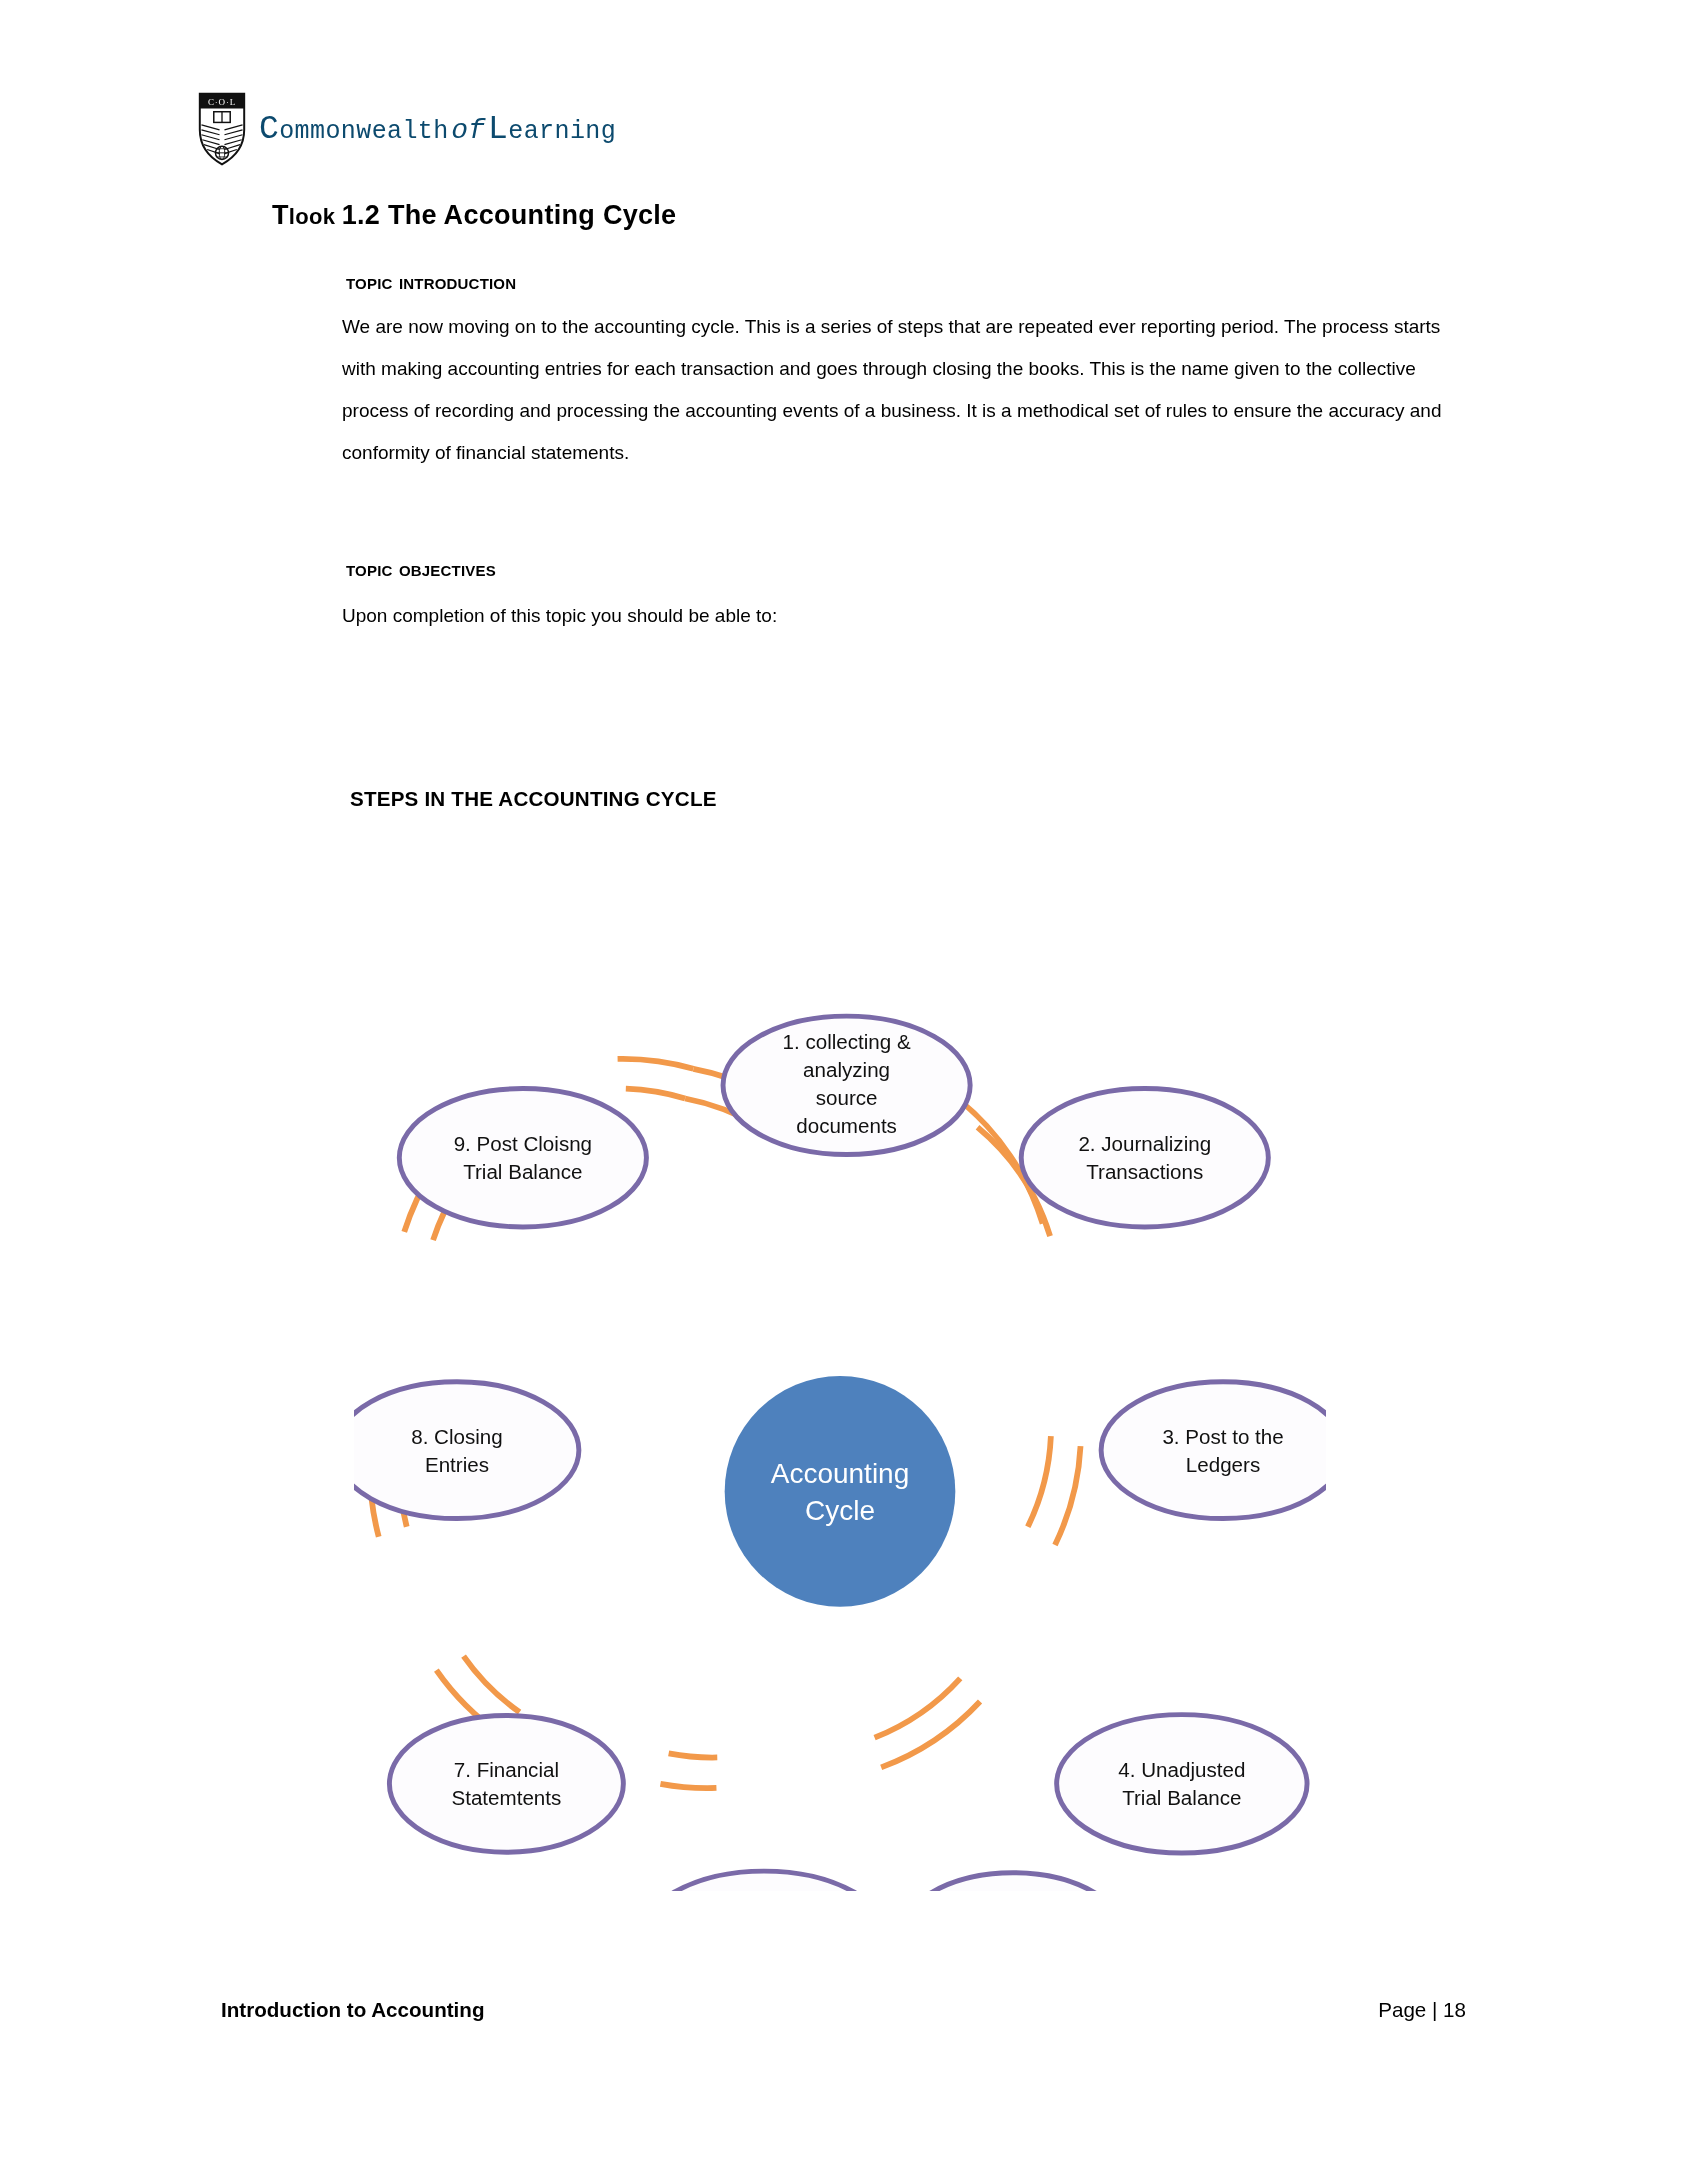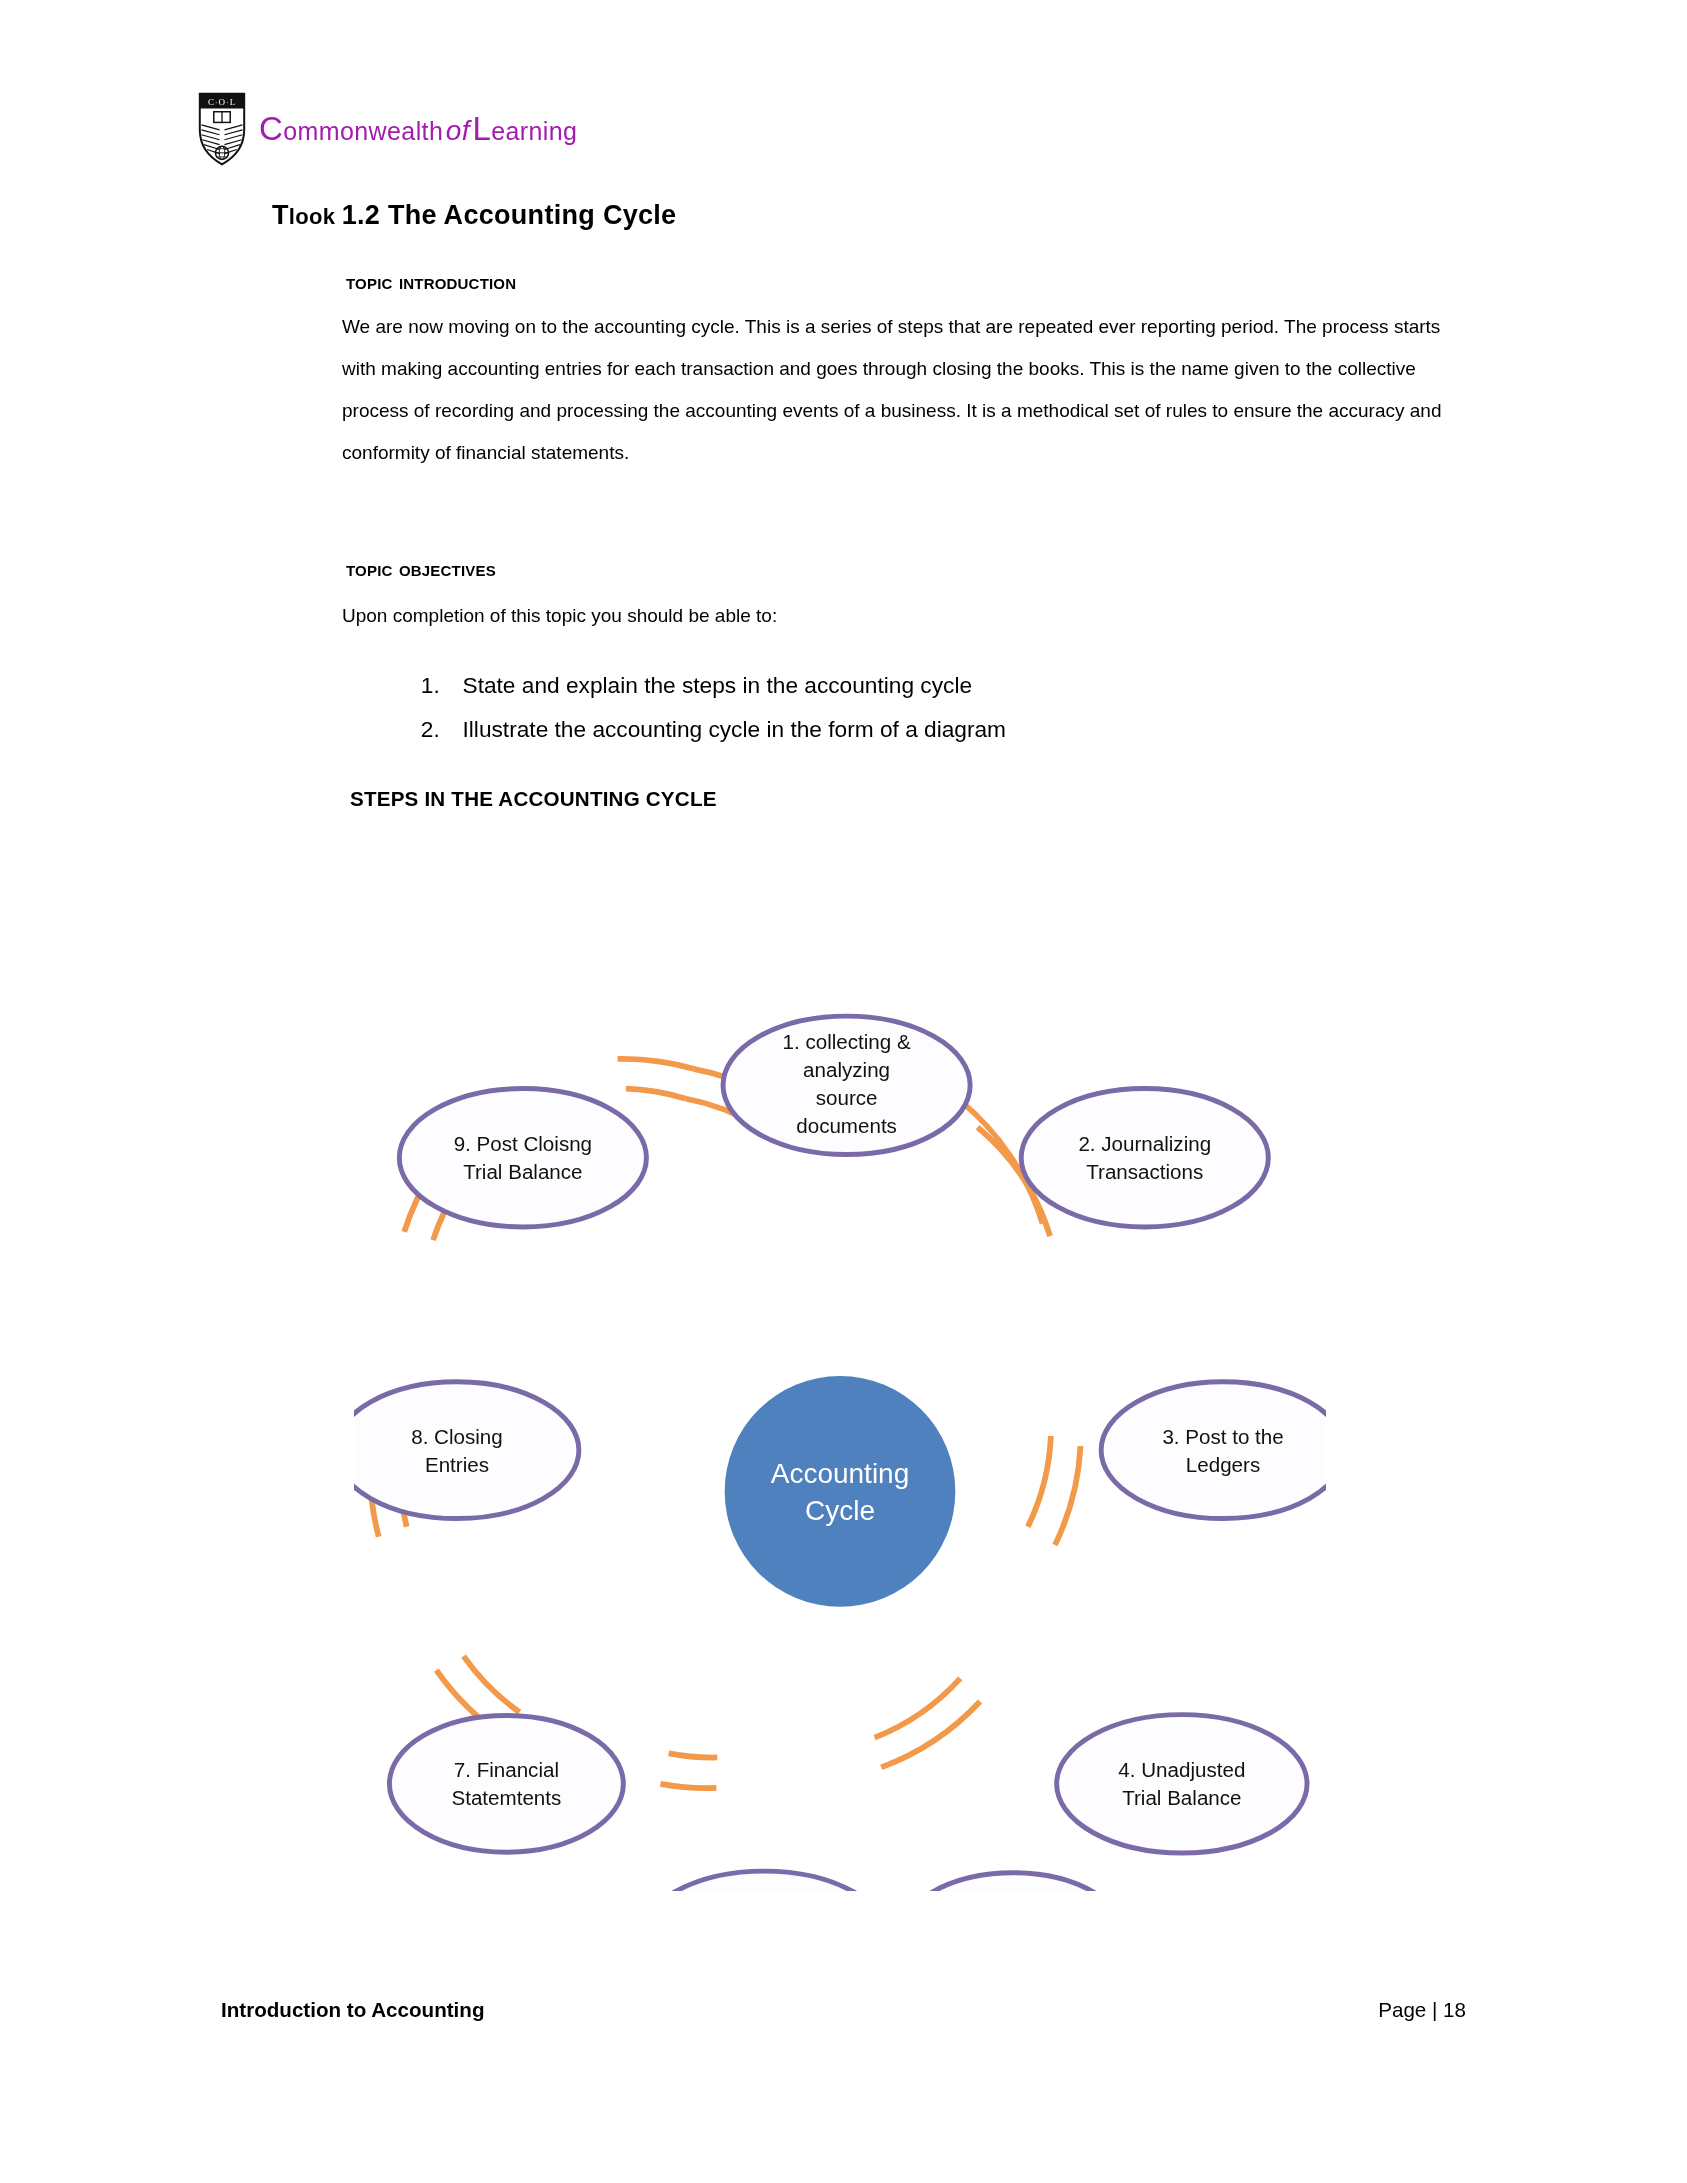--- a/index.html
+++ b/index.html
@@ -29,24 +29,24 @@
     display: flex;
     align-items: center;
     gap: 13px;
   }
   .shield {
     width: 48px;
     height: 74px;
     flex: 0 0 auto;
   }
   .logo-word {
-    font-family: Liberation Sans, sans-serif;
+    font-family: Liberation Mono, monospace;
     font-size: 33px;
     letter-spacing: 0.4px;
-    color: #a21caf;
+    color: #0c4a6e;
     white-space: nowrap;
     text-align: center;
   }
   .logo-word .sc { font-size: 25px; }
   .logo-word .of {
     font-style: italic;
     font-size: 28px;
     padding: 0 2.5px;
   }
 
@@ -193,24 +193,20 @@
   <div class="h-topic"><span class="cap">T</span><span class="sm">look </span><span class="cap">1.2 </span><span class="cap" style="font-size:27px">The </span><span class="cap">Accounting Cycle</span></div>
 
   <div class="h-sub" id="h-intro" style="font-variant:small-caps;text-transform:lowercase">TOPIC INTRODUCTION</div>
 
   <div class="body-para" id="para-intro">We are now moving on to the accounting cycle.  This is a series of steps that are repeated ever reporting period.  The process starts with making accounting entries for each transaction and goes through closing the books. This is the name given to the collective process of recording and processing the accounting events of a business.  It is a methodical set of rules to ensure the accuracy and conformity of financial statements.</div>
 
   <div class="h-sub" id="h-obj" style="font-variant:small-caps;text-transform:lowercase">TOPIC OBJECTIVES</div>
 
   <div class="body-para" id="para-obj">Upon completion of this topic you should be able to:</div>
 
-  <ol class="obj-list">
-    <li>State and explain the steps in the accounting cycle</li>
-    <li>Illustrate the accounting cycle in the form of a diagram</li>
-  </ol>
 
   <div class="h-plain">STEPS IN THE ACCOUNTING CYCLE</div>
 
 
   <div id="diagram">
     <svg viewBox="0 0 1180 1130" width="972" height="931">
 
       <g>
         <path class="connector" d="M 412 132 A 312 312 0 0 1 513 170"></path>
         <path class="connector" d="M 402 168 A 278 278 0 0 1 492 202"></path>

